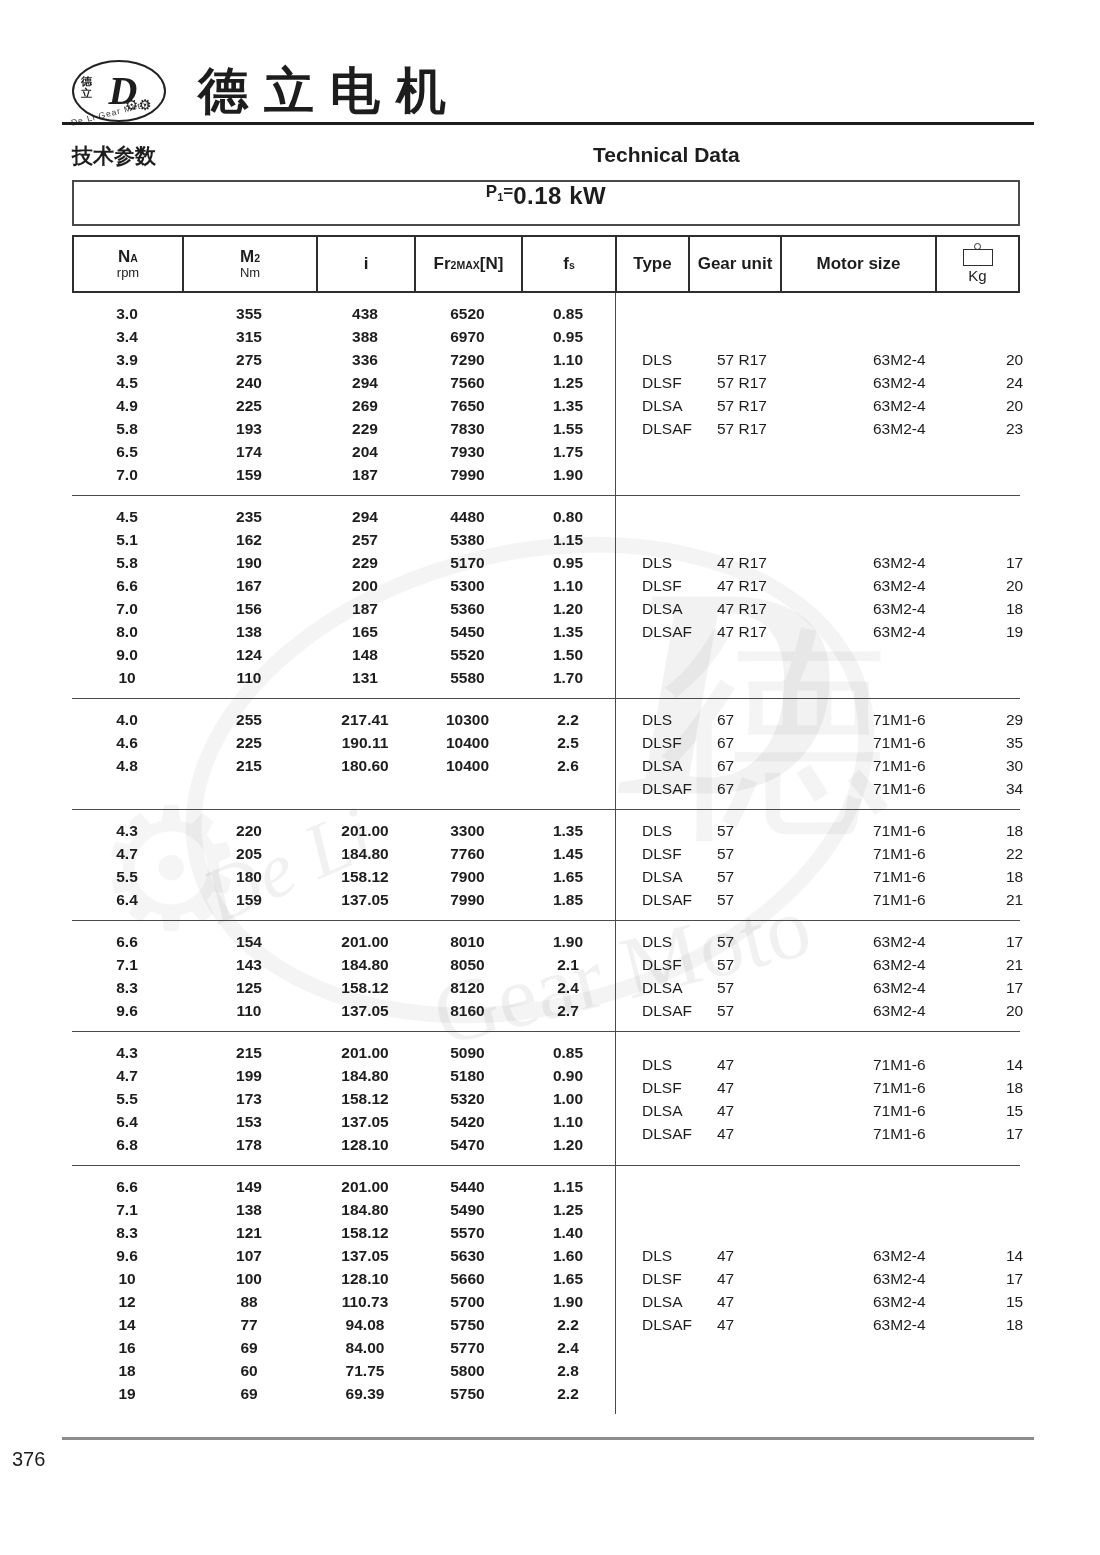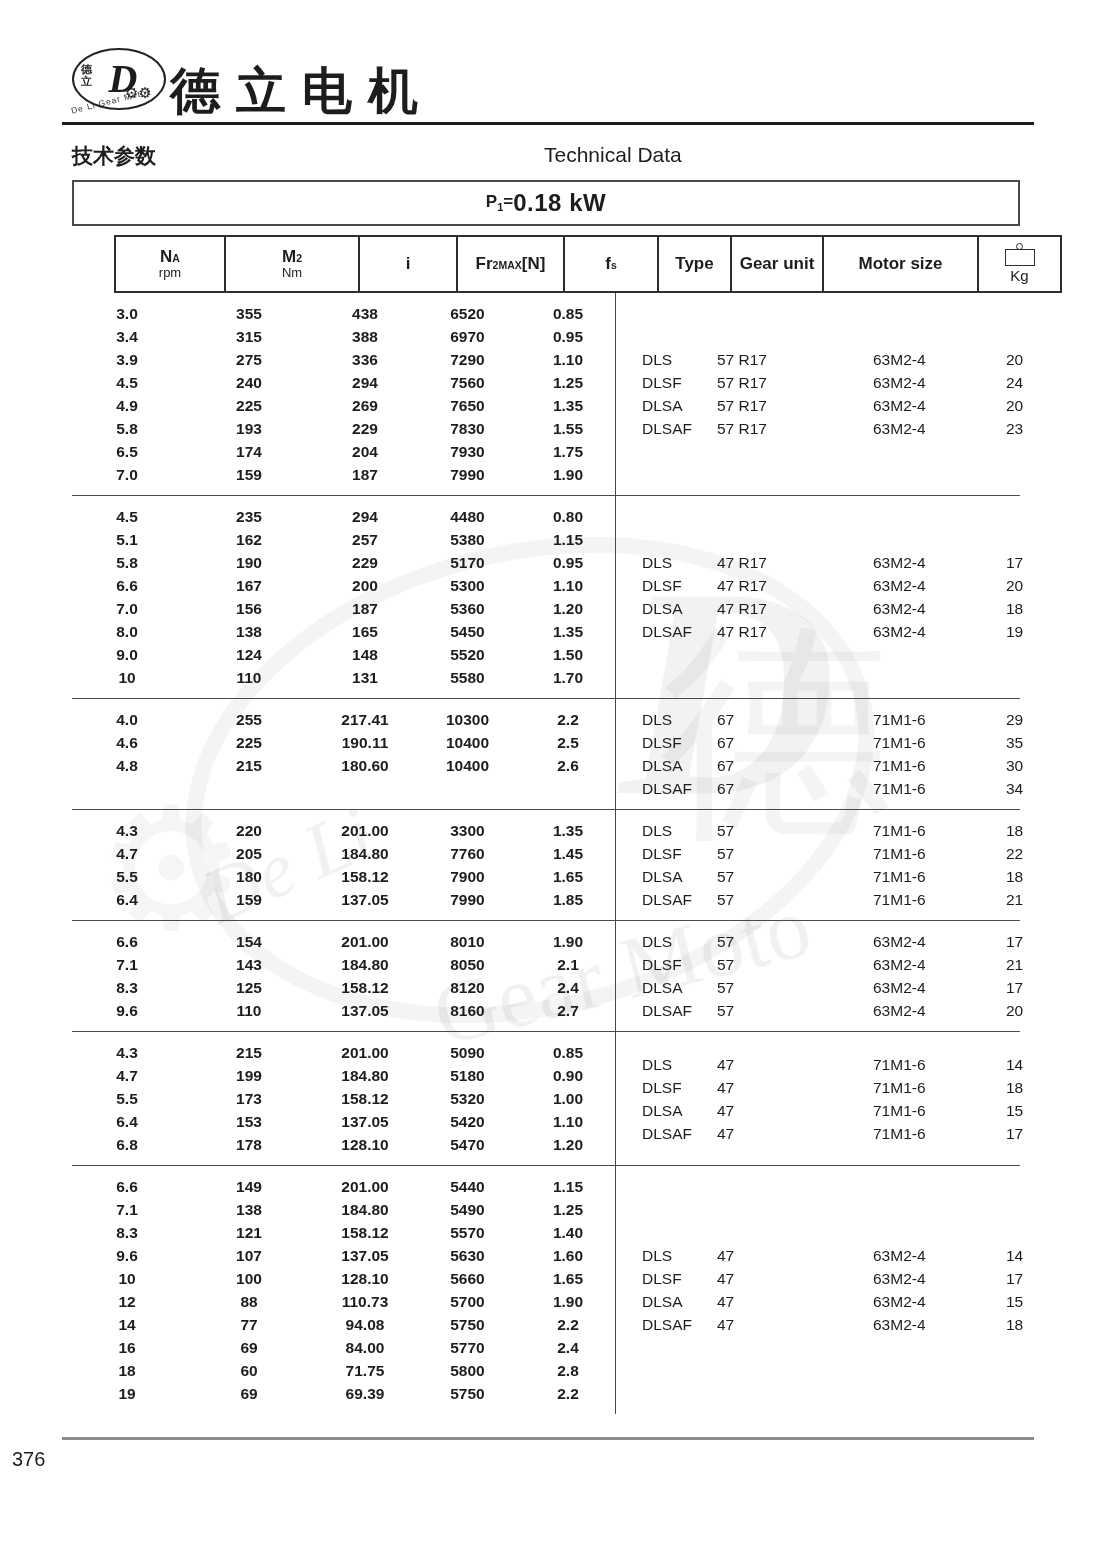--- a/index.html
+++ b/index.html
@@ -15,45 +15,45 @@
     border:16px solid rgba(0,0,0,0.045); border-radius:50%; transform:rotate(-14deg); }
   .wm-d { left:620px; top:520px; font-size:300px; font-weight:bold; font-style:italic;
     color:rgba(0,0,0,0.05); font-family:"Liberation Serif",serif; }
   .wm-de { left:660px; top:580px; font-size:230px; color:rgba(0,0,0,0.045); }
   .wm-gear { left:95px; top:770px; font-size:170px; color:rgba(0,0,0,0.04); }
   .wm-script { left:200px; top:820px; font-size:78px; font-style:italic;
     font-family:"Liberation Serif",serif; color:rgba(0,0,0,0.055); transform:rotate(-24deg); }
   .wm-gearmoto { left:430px; top:920px; font-size:88px;
     font-family:"Liberation Serif",serif; color:rgba(0,0,0,0.055); transform:rotate(-14deg); }
   
-  .hdr-logo { position:absolute; left:72px; top:48px; z-index:2; width:100px; }
+  .hdr-logo { position:absolute; left:72px; top:60px; z-index:2; width:100px; }
   .logo-ellipse { position:relative; width:94px; height:62px; border:2.5px solid #222;
     border-radius:50%; display:flex; align-items:center; justify-content:center; }
   .logo-cn { position:absolute; left:7px; top:13px; font-size:11px; font-weight:bold;
     line-height:12px; width:13px; }
   .logo-d { font-size:40px; font-weight:bold; font-style:italic; line-height:40px;
     font-family:"Liberation Serif",serif; margin-left:8px; }
   .logo-gear { position:absolute; right:12px; bottom:8px; font-size:15px; line-height:15px; }
   .logo-arc { position:absolute; left:-2px; top:48px; font-size:8.5px; color:#333;
     transform:rotate(-14deg); letter-spacing:1px; white-space:nowrap; }
-  .brand { position:absolute; left:170px; top:58px; z-index:2; font-size:50px; font-weight:bold;
+  .brand { position:absolute; left:198px; top:58px; z-index:2; font-size:50px; font-weight:bold;
     letter-spacing:16px; font-family:"Liberation Serif","DejaVu Serif",serif; }
   .hdr-rule { position:absolute; left:62px; top:122px; width:972px; height:3px; background:#1d1d1d; z-index:2; }
   .sec-cn { position:absolute; left:72px; top:142px; font-size:21px; font-weight:bold; z-index:2; }
-  .sec-en { position:absolute; left:544px; top:143px; font-size:21px; font-weight:normal; z-index:2; }
+  .sec-en { position:absolute; left:593px; top:143px; font-size:21px; font-weight:bold; z-index:2; }
   
   .pbox { position:absolute; left:72px; top:180px; width:948px; height:46px; z-index:2;
-    border:2px solid #4a4a4a; display:flex; align-items:center; justify-content:center; }
+    border:2px solid #4a4a4a; display:flex; justify-content:center; }
   .p-label { font-size:17px; font-weight:bold; }
   .p-label sub { font-size:11px; font-weight:bold; }
   .p-value { font-size:24px; font-weight:bold; letter-spacing:0.5px; }
   
   .thead { position:absolute; left:72px; top:235px; width:948px; height:58px; z-index:2;
     border:2px solid #2e2e2e; display:grid;
-    grid-template-columns:110px 134px 98px 107px 94px 73px 92px 155px 1fr;margin-left:42px; }
+    grid-template-columns:110px 134px 98px 107px 94px 73px 92px 155px 1fr; }
   .th { border-right:2px solid #2e2e2e; display:flex; flex-direction:column;
     align-items:center; justify-content:center; line-height:1.15; }
   .th:last-child { border-right:none; }
   .th-main { font-size:17px; font-weight:bold; }
   .th-sup { font-size:10.5px; font-weight:bold; }
   .th-sub { font-size:13px; }
   .kg-knob { width:7px; height:7px; border:1.5px solid #2e2e2e; border-radius:50%; margin:0 auto; }
   .kg-body { width:30px; height:17px; border:1.5px solid #2e2e2e; margin:-1px auto 0; }
   .kg-label { font-size:15px; margin-top:1px; }
   

